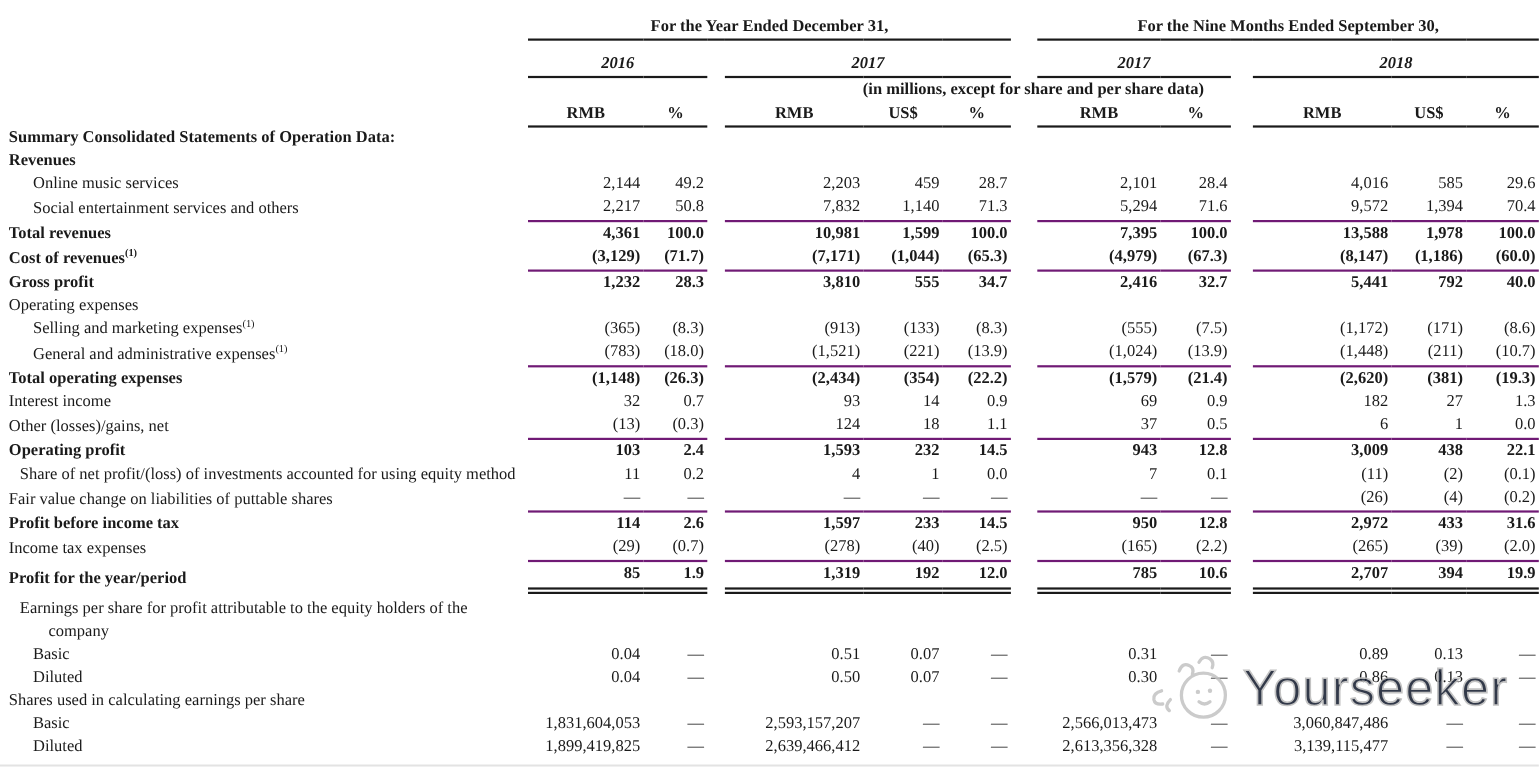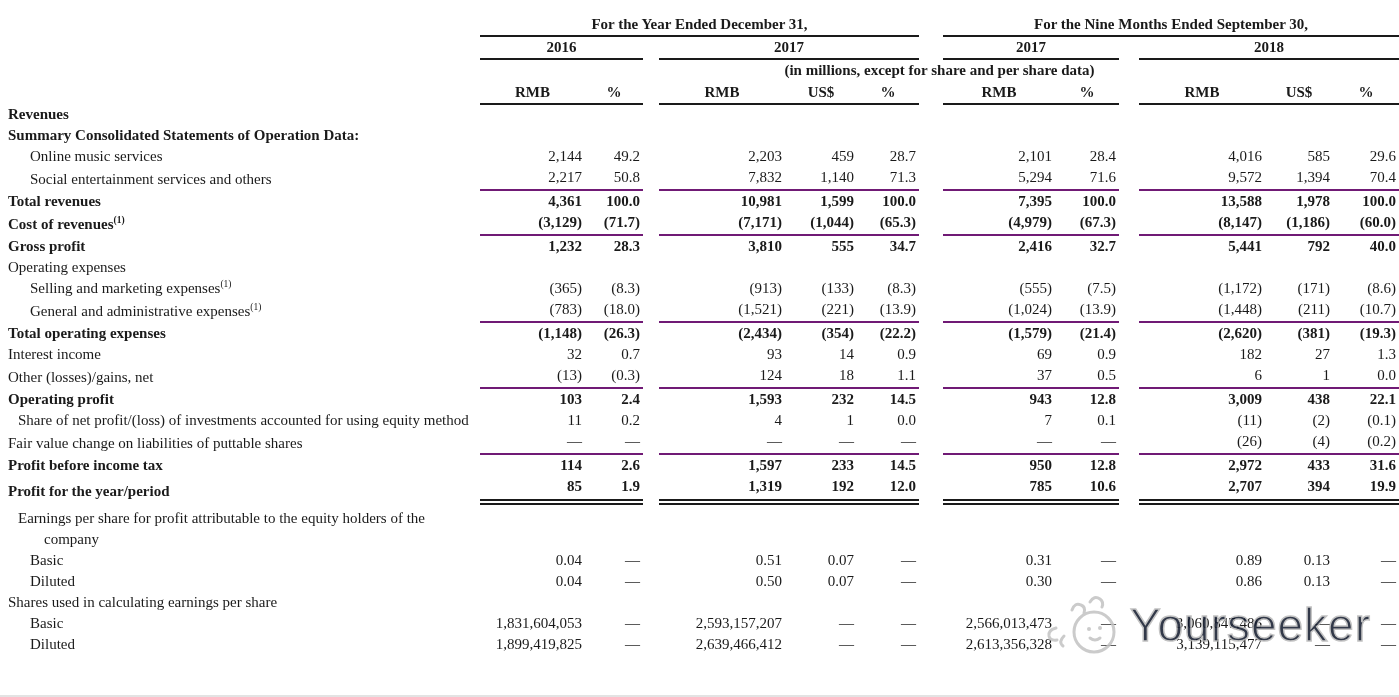--- a/index.html
+++ b/index.html
@@ -16,21 +16,21 @@
     font-family: "Liberation Serif", serif;
     font-size: 15px;
     line-height: 21px;
     vertical-align: bottom;
     white-space: nowrap;
     overflow: visible;
   }
   thead th { font-weight: bold; text-align: center; }
   .hl  { border-bottom: 2px solid #1a1a1a; }
   .grp { height: 26px; }
-  .yr  { height: 23px; }
+  .yr  { height: 34px; font-style: italic; }
   .unit{ height: 23px; }
   .note-cell { height: 22px; text-align: center; font-weight: bold; }
 
   td.label { text-align: left; padding-left: 8px; white-space: normal; }
   td.label.ind  { padding-left: 30px; }
   td.label.hang { padding-left: 44px; text-indent: -26px; }
   td.val { text-align: right; padding-right: 3px; }
   .b { font-weight: bold; }
   td.ru  { border-bottom: 2px solid #701a75; padding-bottom: 1px; }
   td.ru2 { border-bottom: 6px double #1a1a1a; padding-bottom: 2px; }
@@ -107,37 +107,37 @@
       <th class="unit hl">RMB</th>
       <th class="unit hl">%</th>
       <th class="sp"></th>
       <th class="unit hl">RMB</th>
       <th class="unit hl">US$</th>
       <th class="unit hl">%</th>
     </tr>
   </thead>
   <tbody>
       <tr>
+        <td class="label b">Summary Consolidated Statements of Operation Data:</td>
+        <td class="val b"></td>
+        <td class="val b"></td>
+        <td class="sp"></td>
+        <td class="val b"></td>
+        <td class="val b"></td>
+        <td class="val b"></td>
+        <td class="sp"></td>
+        <td class="val b"></td>
+        <td class="val b"></td>
+        <td class="sp"></td>
+        <td class="val b"></td>
+        <td class="val b"></td>
+        <td class="val b"></td>
+      </tr>
+      <tr>
         <td class="label b">Revenues</td>
-        <td class="val b"></td>
-        <td class="val b"></td>
-        <td class="sp"></td>
-        <td class="val b"></td>
-        <td class="val b"></td>
-        <td class="val b"></td>
-        <td class="sp"></td>
-        <td class="val b"></td>
-        <td class="val b"></td>
-        <td class="sp"></td>
-        <td class="val b"></td>
-        <td class="val b"></td>
-        <td class="val b"></td>
-      </tr>
-      <tr>
-        <td class="label b">Summary Consolidated Statements of Operation Data:</td>
         <td class="val b"></td>
         <td class="val b"></td>
         <td class="sp"></td>
         <td class="val b"></td>
         <td class="val b"></td>
         <td class="val b"></td>
         <td class="sp"></td>
         <td class="val b"></td>
         <td class="val b"></td>
         <td class="sp"></td>
@@ -377,20 +377,36 @@
         <td class="val b">1,597</td>
         <td class="val b">233</td>
         <td class="val b">14.5</td>
         <td class="sp"></td>
         <td class="val b">950</td>
         <td class="val b">12.8</td>
         <td class="sp"></td>
         <td class="val b">2,972</td>
         <td class="val b">433</td>
         <td class="val b">31.6</td>
+      </tr>
+      <tr>
+        <td class="label">Income tax expenses</td>
+        <td class="val ru">(29)</td>
+        <td class="val ru">(0.7)</td>
+        <td class="sp"></td>
+        <td class="val ru">(278)</td>
+        <td class="val ru">(40)</td>
+        <td class="val ru">(2.5)</td>
+        <td class="sp"></td>
+        <td class="val ru">(165)</td>
+        <td class="val ru">(2.2)</td>
+        <td class="sp"></td>
+        <td class="val ru">(265)</td>
+        <td class="val ru">(39)</td>
+        <td class="val ru">(2.0)</td>
       </tr>
       <tr>
         <td class="label b">Profit for the year/period</td>
         <td class="val b ru2">85</td>
         <td class="val b ru2">1.9</td>
         <td class="sp"></td>
         <td class="val b ru2">1,319</td>
         <td class="val b ru2">192</td>
         <td class="val b ru2">12.0</td>
         <td class="sp"></td>

